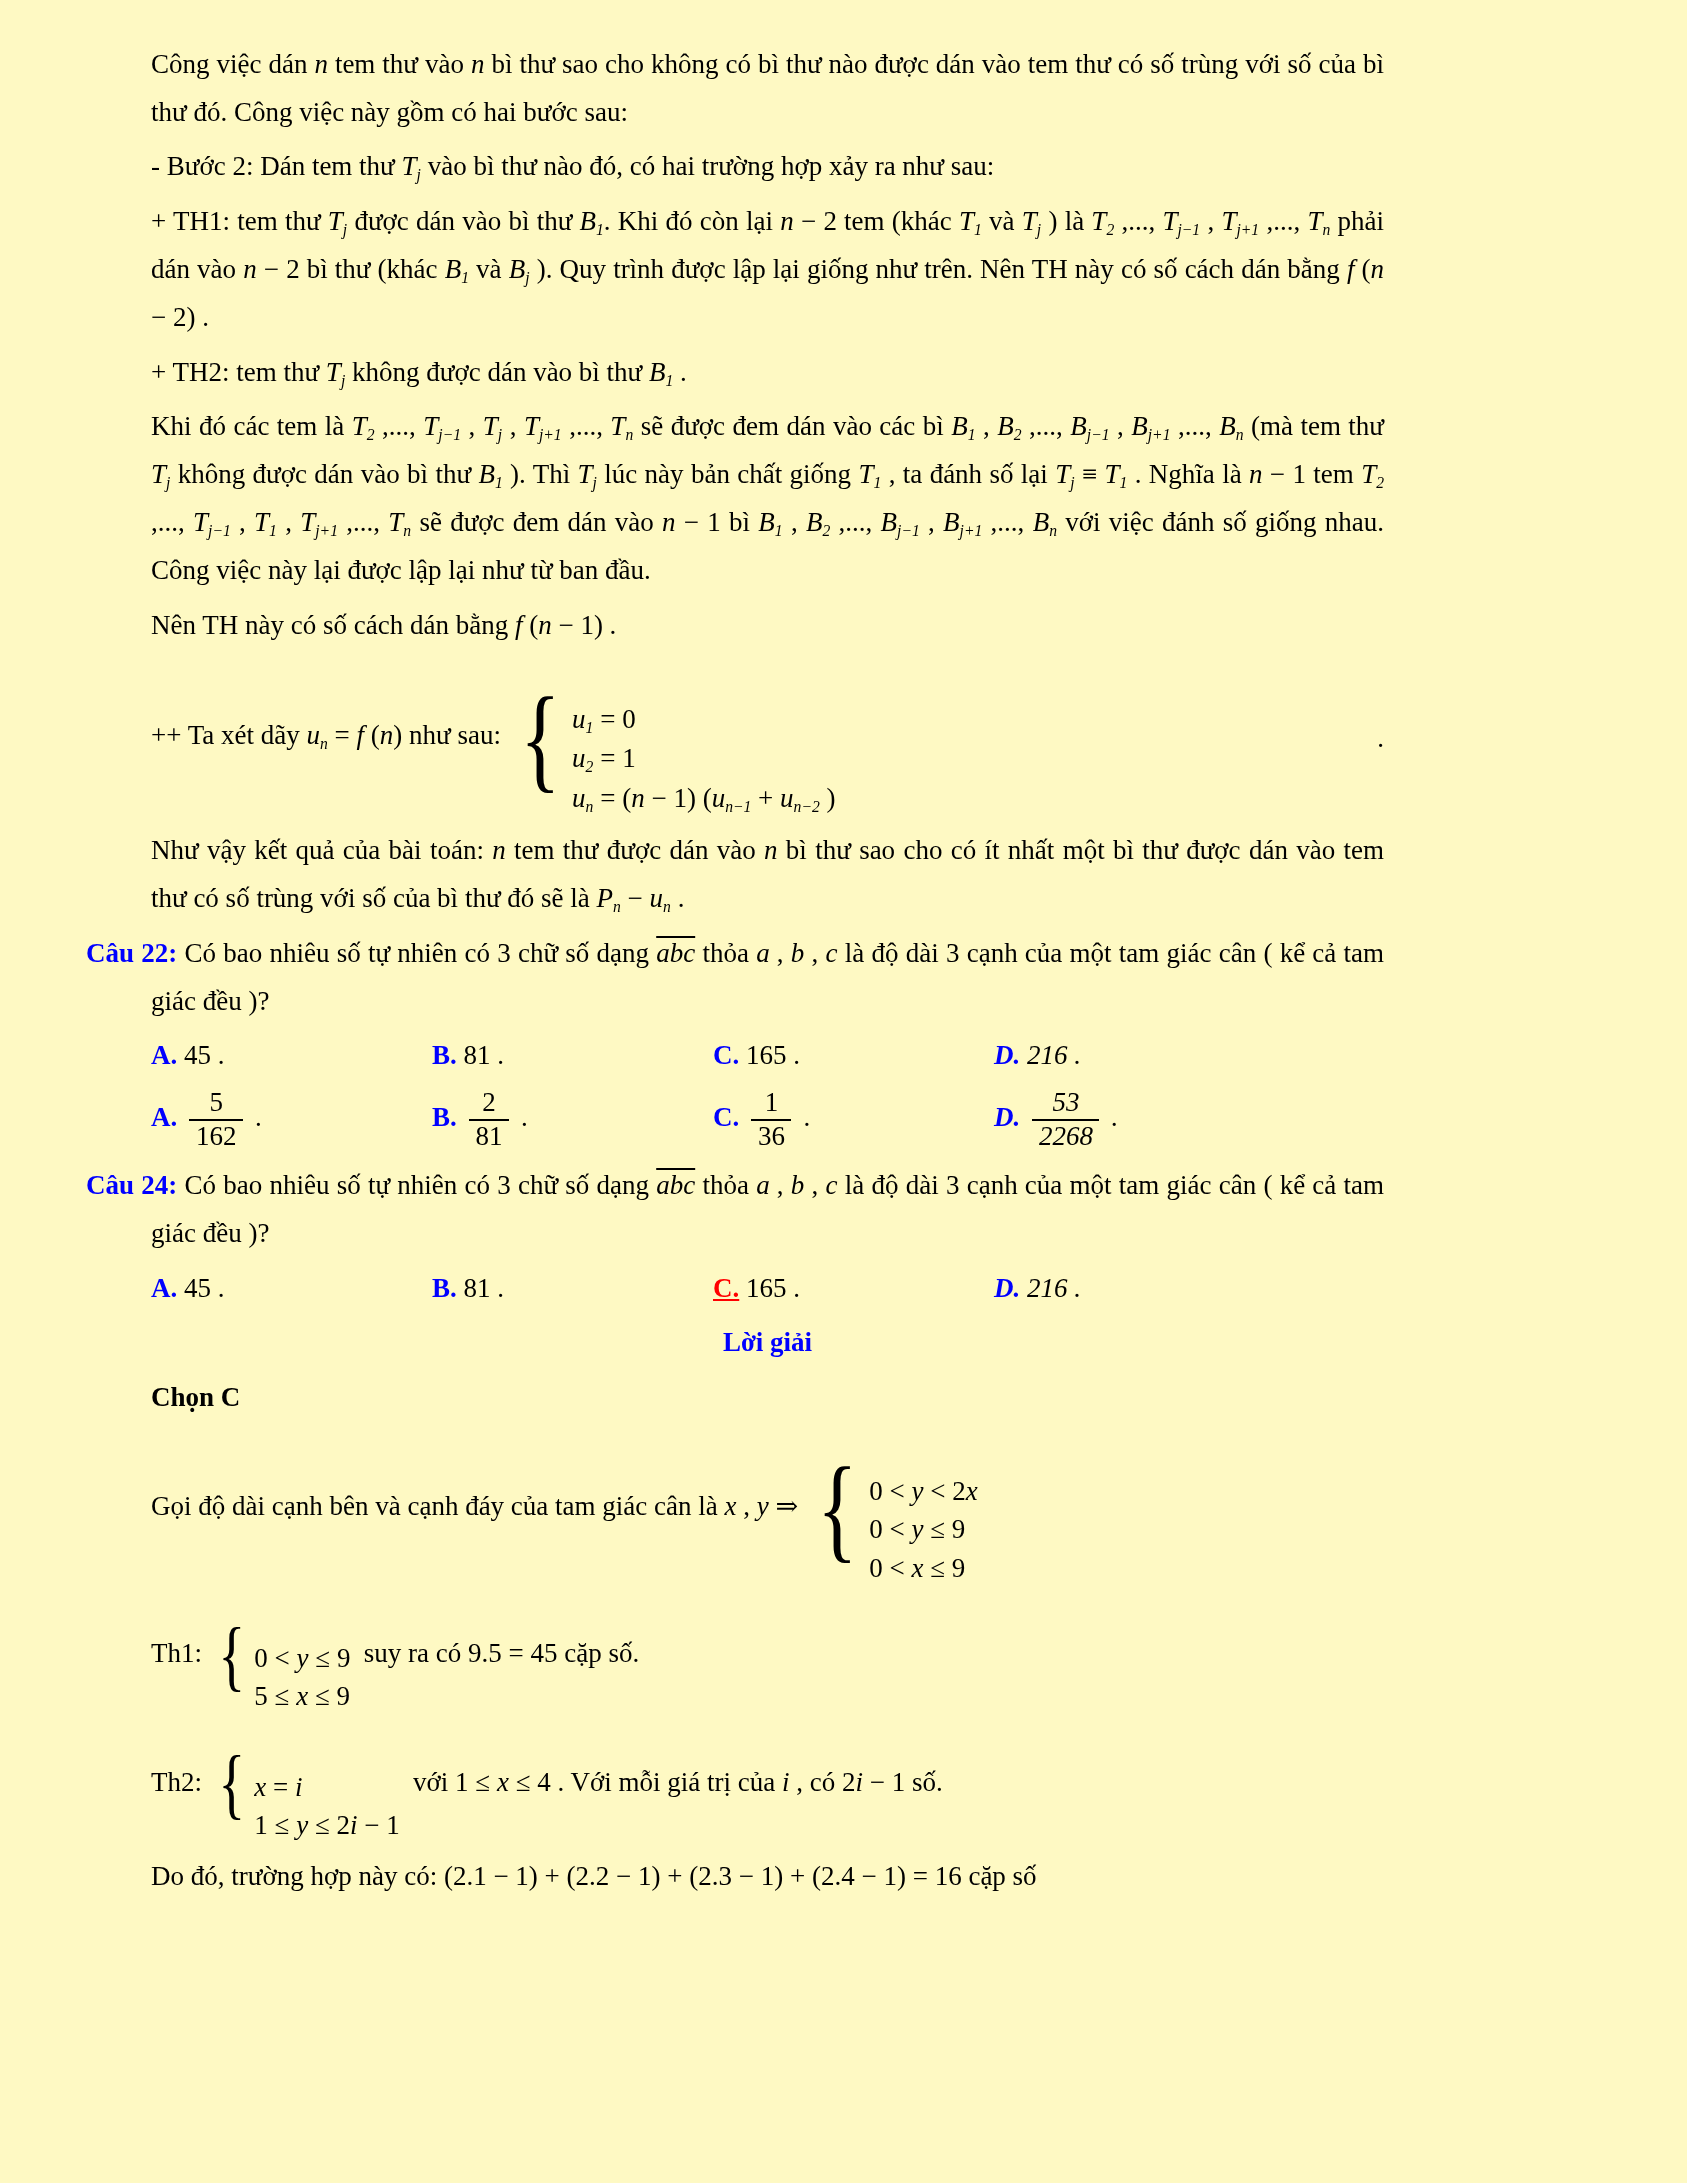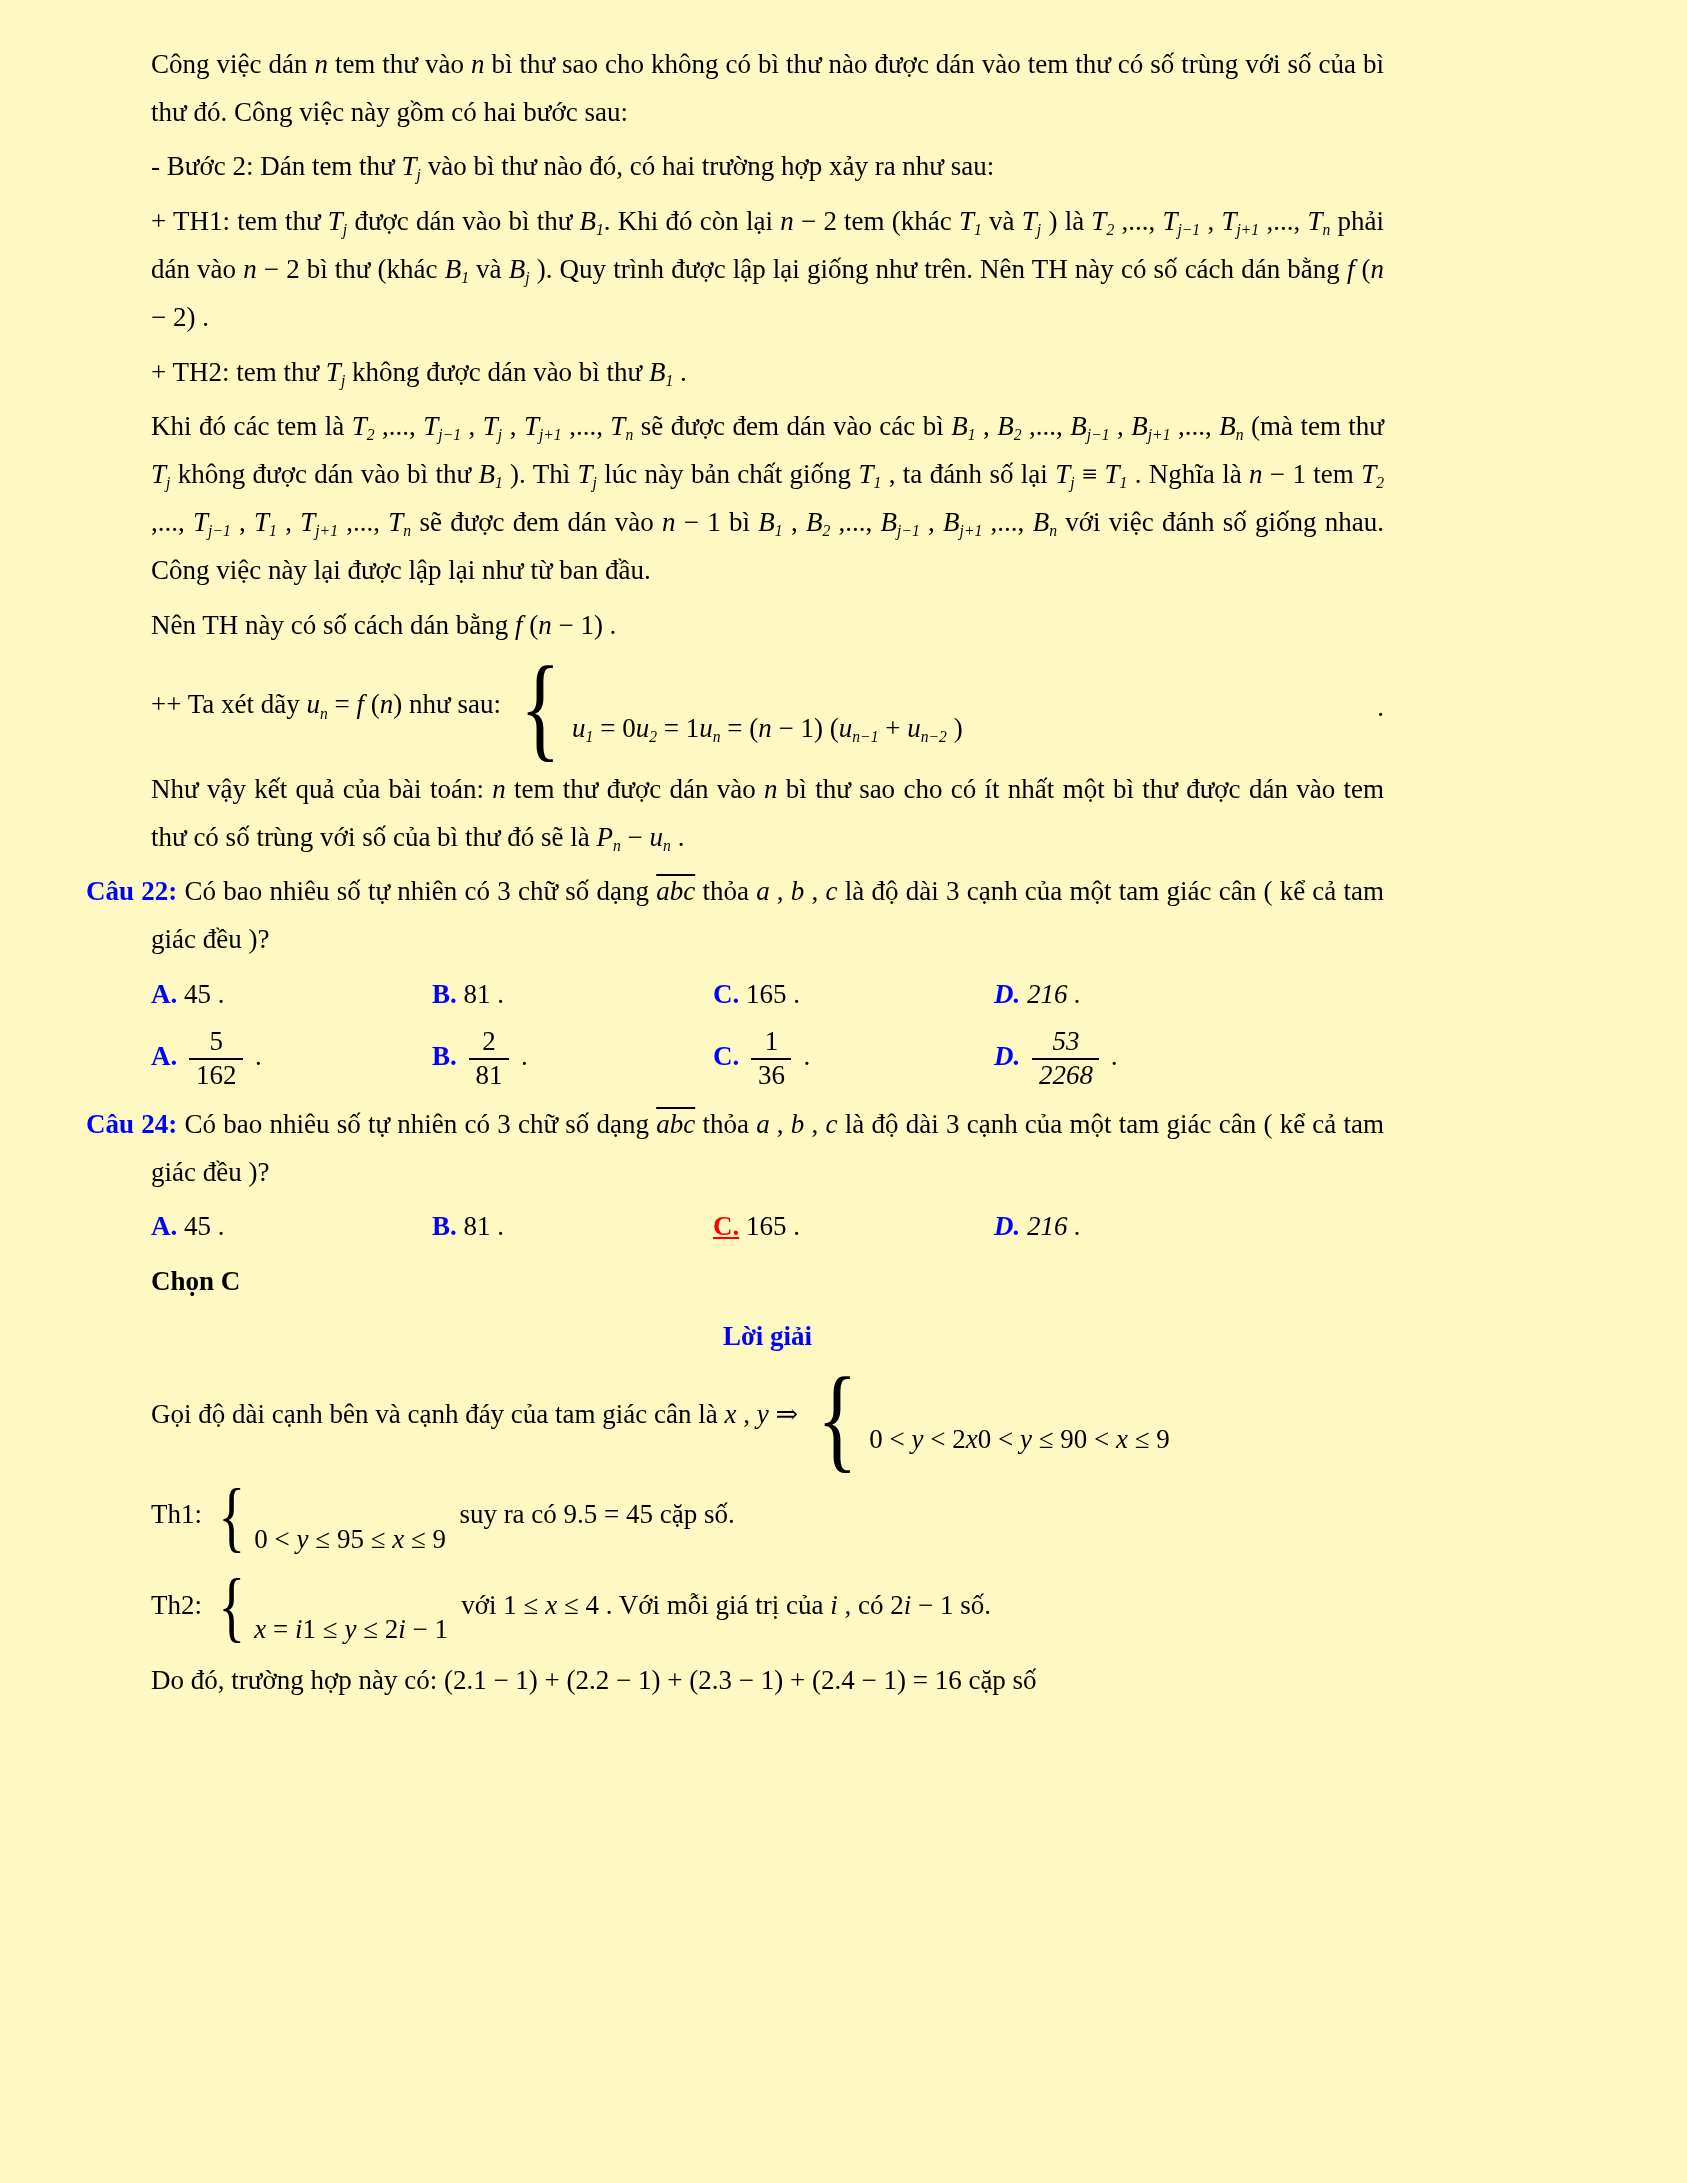--- a/index.html
+++ b/index.html
@@ -24,21 +24,21 @@
   .seg-b{font-weight:700;}
   .seg-i{font-style:italic;}
   .seg-blue{color:#0000ff;}
   .seg-red{color:#ff0000;}
   .seg-u{text-decoration:underline;}
   .seg-over{text-decoration:overline;}
   .seg-sub{font-size:0.58em;font-style:italic;vertical-align:-0.33em;}
   .seg-pright{position:absolute;right:0;top:50%;transform:translateY(-50%);}
   .cases{display:inline-flex;align-items:center;vertical-align:middle;margin:1.3px 6.6px 1.3px 4px;text-indent:0;}
   .brace{line-height:0.85;font-weight:400;margin-right:4px;transform:scaleX(0.72);transform-origin:center;}
-  .rows{display:inline-flex;margin-top:43px;}
+  .rows{display:inline-flex;flex-direction:column;margin-top:43px;}
   .case-row{line-height:1.42;white-space:nowrap;text-indent:0;}
   .frac{display:inline-flex;flex-direction:column;vertical-align:middle;text-align:center;line-height:1.18;margin:1.3px 5.3px;}
   .frac .num{border-bottom:2px solid #000;padding:0 6.6px;}
   .frac .den{padding:0 6.6px;}
 </style>
 </head>
 <body>
 
 <div class="page">
   <div>
@@ -82,22 +82,22 @@
               <span class="den">2268</span>
             </span><span> .</span></span></span>
       </div>
       <div class="block q"><span><span class="seg-b seg-blue">Câu 24:</span></span><span> Có bao nhiêu số tự nhiên có 3 chữ số dạng </span><span class="seg-i seg-over">abc</span><span> thỏa </span><span class="seg-i">a</span><span> , </span><span class="seg-i">b</span><span> , </span><span class="seg-i">c</span><span> là độ dài 3 cạnh của một tam giác cân ( kể cả tam giác đều )?</span></div>
       <div class="block options">
         <span class="opt"><span><span class="seg-b seg-blue">A.</span></span><span><span> 45 .</span></span></span>
         <span class="opt"><span><span class="seg-b seg-blue">B.</span></span><span><span> 81 .</span></span></span>
         <span class="opt"><span><span class="seg-b seg-red seg-u">C.</span></span><span><span> 165 .</span></span></span>
         <span class="opt"><span><span class="seg-b seg-blue">D.</span></span><span><span> 216 .</span></span></span>
       </div>
+      <div class="block center"><span class="seg-b seg-blue">Lời giải</span></div>
       <div class="block "><span class="seg-b">Chọn C</span></div>
-      <div class="block center"><span class="seg-b seg-blue">Lời giải</span></div>
       <div class="block "><span>Gọi độ dài cạnh bên và cạnh đáy của tam giác cân là </span><span class="seg-i">x</span><span> , </span><span class="seg-i">y</span><span> ⇒ </span><span class="cases">
           <span class="brace" style="font-size: 4.35em;">{</span>
           <span class="rows">
             <span class="case-row"><span>0 &lt; </span><span class="seg-i">y</span><span> &lt; 2</span><span class="seg-i">x</span></span>
             <span class="case-row"><span>0 &lt; </span><span class="seg-i">y</span><span> ≤ 9</span></span>
             <span class="case-row"><span>0 &lt; </span><span class="seg-i">x</span><span> ≤ 9</span></span>
           </span>
         </span></div>
       <div class="block "><span>Th1: </span><span class="cases">
           <span class="brace" style="font-size: 2.9em;">{</span>

